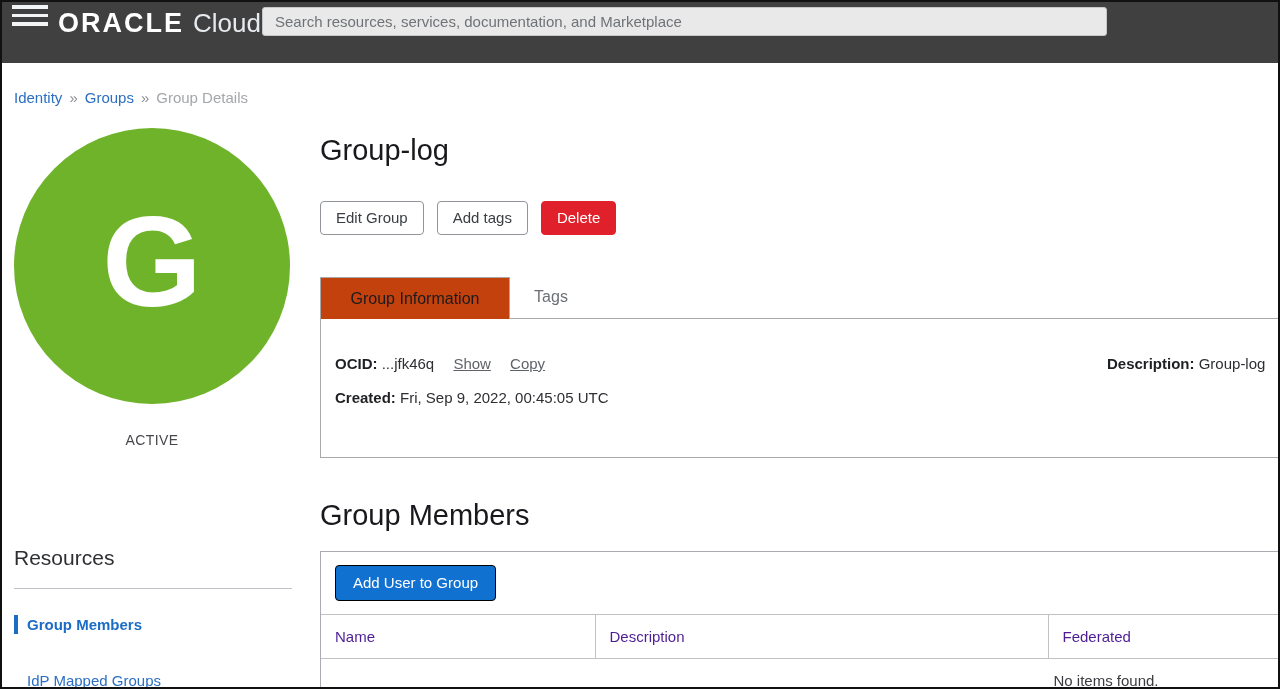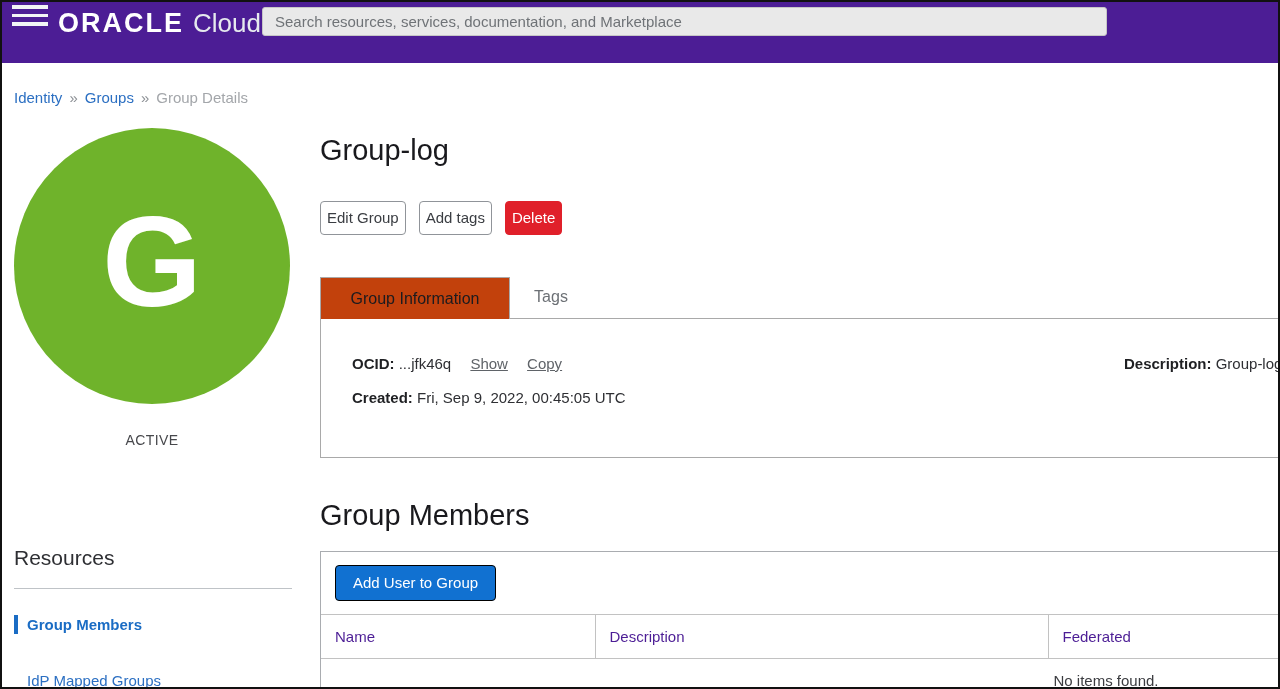--- a/index.html
+++ b/index.html
@@ -9,21 +9,21 @@
     background: #ffffff;
     border: 2px solid #111111;
     overflow: hidden;
     position: relative;
     color: #1a1a1e;
   }
 
   
   .topbar {
     height: 61px;
-    background: #4c1d95;
+    background: #404040;
     position: relative;
   }
   .hamburger {
     position: absolute; left: 10px; top: 1px;
     width: 36px; height: 30px; cursor: pointer;
     display: flex; flex-direction: column; justify-content: flex-start; gap: 5px;
     padding-top: 2px;
   }
   .hamburger .bar { width: 36px; height: 3.5px; background: #f2f4f6; }
   .logo {
@@ -91,21 +91,21 @@
   .res-item.active .res-label { font-weight: 700; color: #1a6cc4; }
   .res-item.plain { margin-top: 21px; }
   .res-item.plain .res-label { padding-left: 13px; margin-top: 16px; }
 
   
   .page-title { margin: 28px 0 0 0; font-size: 29px; font-weight: 400; color: #19191d; }
   .actions { margin-top: 34px; display: flex; gap: 13px; }
   .btn {
     font-family: "Liberation Sans", sans-serif;
     font-size: 15px; border-radius: 4px; cursor: pointer;
-    padding: 7px 6px; line-height: 1.2;
+    padding: 7px 15px; line-height: 1.2;
   }
   .btn-secondary { background: #ffffff; border: 1px solid #909499; color: #3a3d42; }
   .btn-danger { background: #e0202a; border: 1px solid #e0202a; color: #ffffff; }
   .btn-primary { background: #1171d1; border: 1px solid #000000; color: #ffffff; padding: 8px 17px; }
 
   
   .tabs { margin-top: 41px; display: flex; align-items: flex-end; height: 42px; }
   .tab {
     height: 42px; display: flex; align-items: center; justify-content: center;
     font-size: 16px; cursor: pointer;
@@ -122,21 +122,21 @@
 
   .tab-panel {
     border: 1px solid #a9a9a9; border-right: none;
     height: 140px;
     display: flex;
     position: relative; z-index: 1;
     background: #ffffff;
   }
   .panel-col { width: 786px; flex: none; padding-top: 36px; }
   .panel-col.first { padding-left: 14px; }
-  .info-row { margin-bottom: 17px; font-size: 15px; color: #2e2f33; margin-left: 17px; }
+  .info-row { margin-bottom: 17px; font-size: 15px; color: #2e2f33; }
   .info-label { font-weight: 700; color: #1f2023; }
   .info-link { color: #5f6368; text-decoration: underline; cursor: pointer; margin-left: 15px; }
 
   
   .section-heading { margin-top: 41px; font-size: 29px; font-weight: 400; color: #19191d; }
   .table-card { margin-top: 19px; border: 1px solid #a9acb0; background: #ffffff; }
   .table-toolbar { padding: 13px 14px; }
   .gm-table { width: 100%; border-collapse: collapse; }
   .gm-table th {
     text-align: left; font-size: 15px; font-weight: 400; color: #4c1d95;

